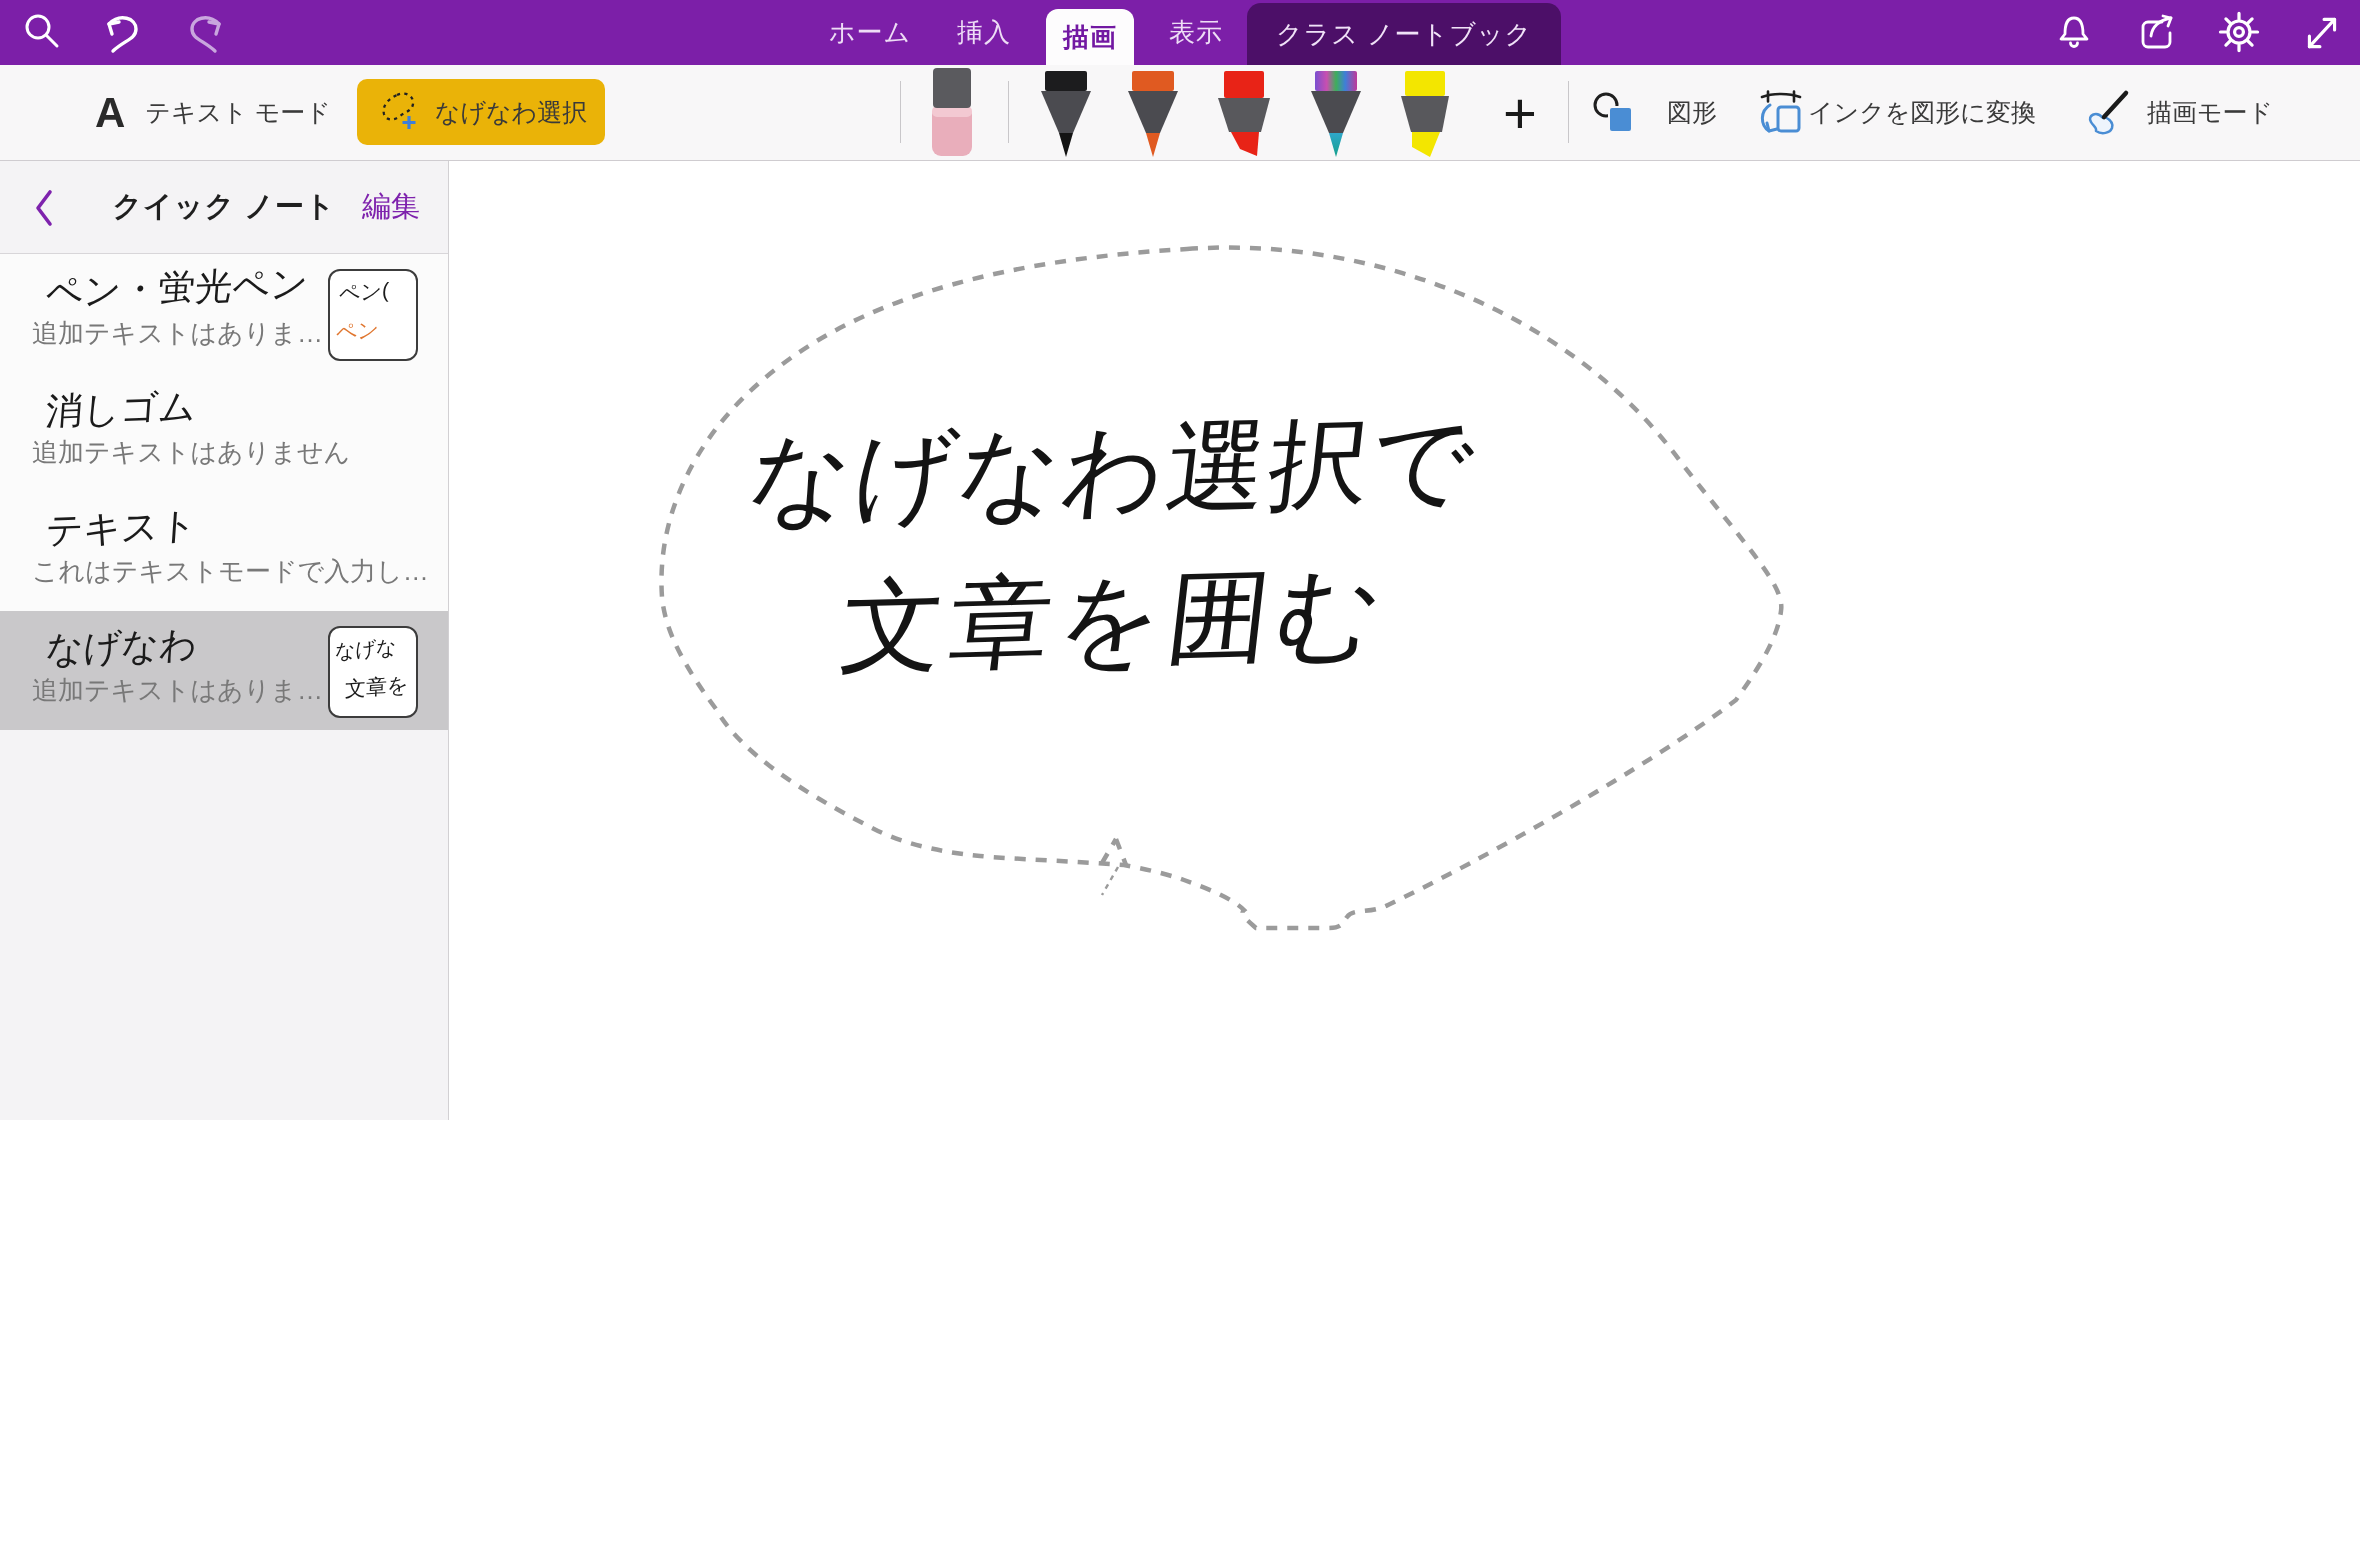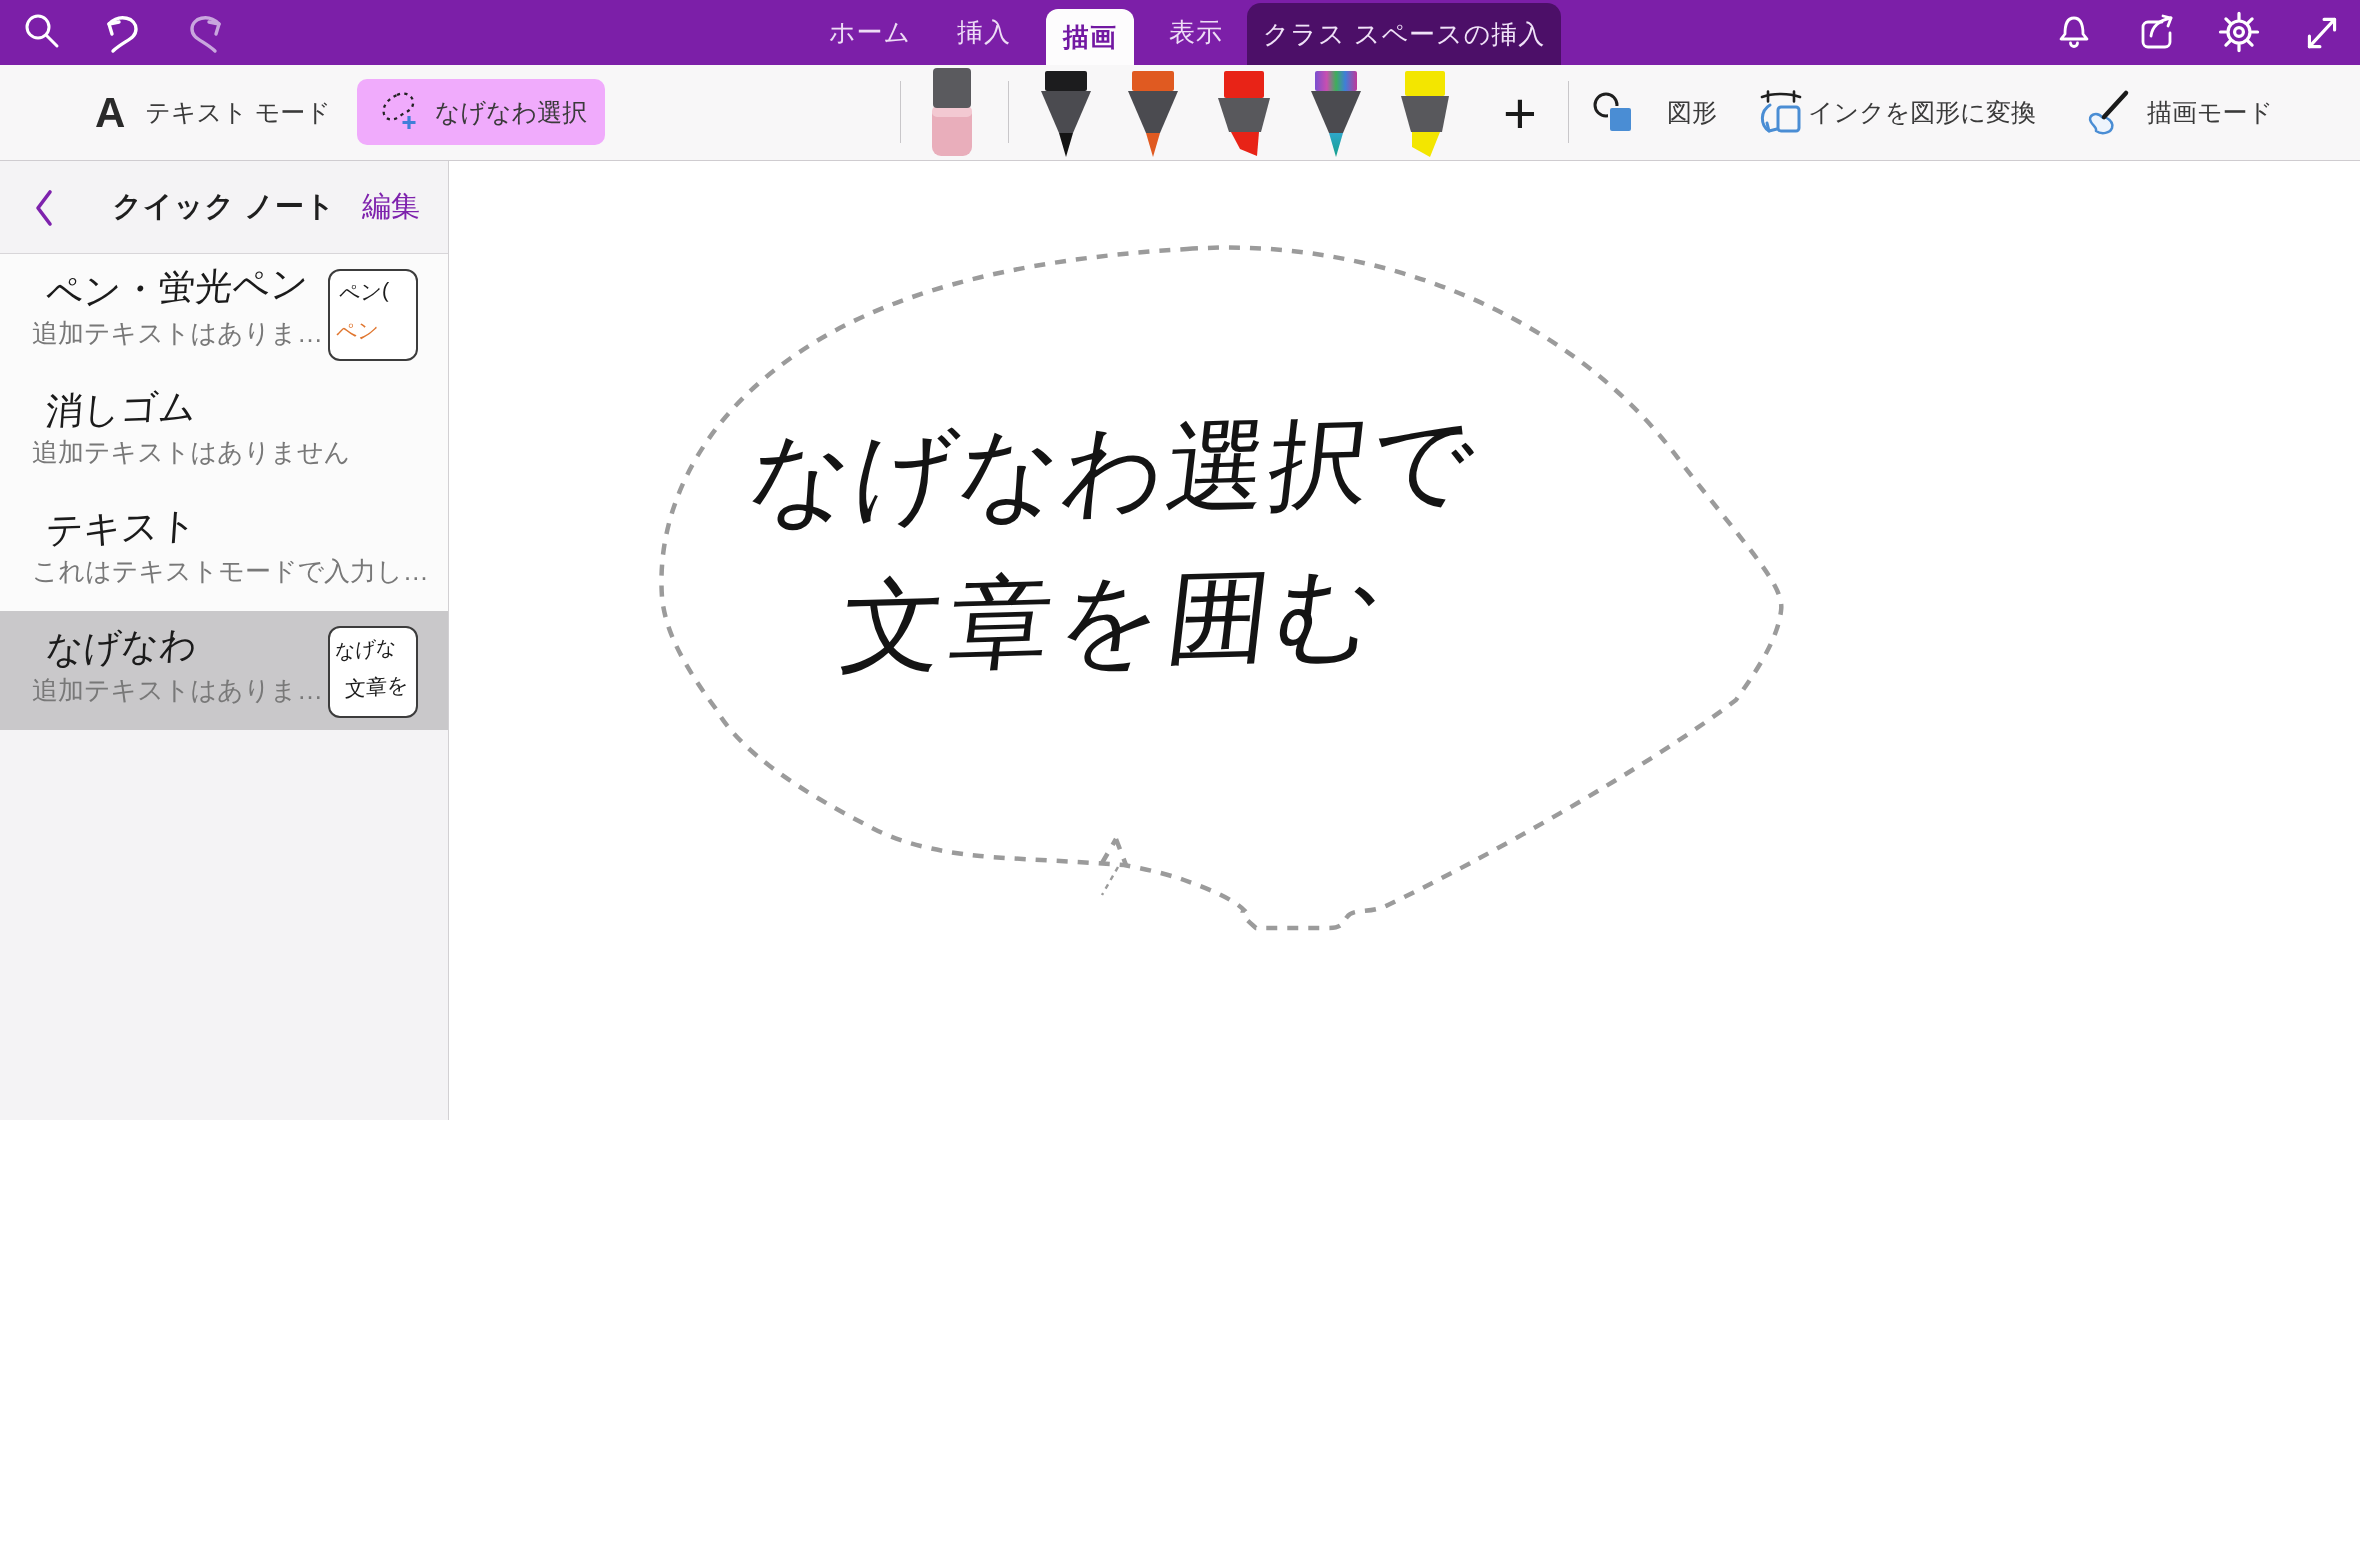--- a/index.html
+++ b/index.html
@@ -15,21 +15,21 @@
   .tab.active{top:9px;height:56px;background:#fdfcfd;border-radius:12px 12px 0 0;
               color:#7218a2;font-weight:bold;}
   .tab.class-nb{top:3px;height:62px;background:#4c0f68;border-radius:14px 14px 0 0;color:#f0e2f8;}
 
   
   .toolbar{position:absolute;left:0;top:65px;width:2360px;height:95px;background:#f8f7f8;
            border-bottom:1px solid #cfccd0;}
   .tool-group{position:absolute;top:0;height:95px;display:flex;align-items:center;gap:20px;cursor:pointer;}
   .tool-label{font-size:25px;color:#3a3a3a;white-space:nowrap;}
   .a-glyph{font-size:42px;font-weight:bold;color:#2a2a2a;line-height:1;}
-  .lasso-btn{position:absolute;left:357px;top:14px;width:248px;height:66px;background:#f0abfc;
+  .lasso-btn{position:absolute;left:357px;top:14px;width:248px;height:66px;background:#eab308;
              border-radius:10px;display:flex;align-items:center;justify-content:center;gap:14px;cursor:pointer;}
   .vdiv{position:absolute;top:16px;height:62px;width:1px;background:#c9c7ca;}
   .pen{position:absolute;top:6px;cursor:pointer;}
   .eraser{position:absolute;top:3px;cursor:pointer;}
   .add-pen{position:absolute;left:1492px;top:0;width:56px;height:95px;display:flex;align-items:center;
            justify-content:center;font-size:58px;font-weight:200;color:#1a1a1a;cursor:pointer;}
 
   
   .sidebar{position:absolute;left:0;top:161px;width:449px;height:1400px;background:#f4f3f5;
            border-right:1px solid #d2d0d3;box-sizing:border-box;}
@@ -88,21 +88,21 @@
       <svg width="46" height="46" viewBox="0 0 46 46" fill="none" stroke="#c9a6de" stroke-width="3.4" stroke-linecap="round">
         <path d="M37 14 C26 3 10 8 10 19 C10 29 21 30 33 41"></path>
         <path d="M37 14 l-10 -2 M37 14 l-3 10"></path>
       </svg>
     </div>
 
     <div class="tab" style="left:818px;width:104px">ホーム</div>
     <div class="tab" style="left:938px;width:92px">挿入</div>
     <div class="tab active" style="left:1046px;width:88px">描画</div>
     <div class="tab" style="left:1150px;width:92px">表示</div>
-    <div class="tab class-nb" style="left:1247px;width:314px">クラス スペースの挿入</div>
+    <div class="tab class-nb" style="left:1247px;width:314px">クラス ノートブック</div>
 
     <div class="tb-icon" style="left:2054px">
       <svg width="40" height="44" viewBox="0 0 40 44" fill="none" stroke="#ffffff" stroke-width="2.8" stroke-linejoin="round" stroke-linecap="round">
         <path d="M20 8 C13 8 11 14 11 24 L7 29 L33 29 L29 24 C29 14 27 8 20 8 Z"></path>
         <path d="M16.5 33 a3.5 3.5 0 0 0 7 0"></path>
       </svg>
     </div>
     <div class="tb-icon" style="left:2136px">
       <svg width="42" height="44" viewBox="0 0 42 44" fill="none" stroke="#ffffff" stroke-width="2.8" stroke-linecap="round" stroke-linejoin="round">
         <path d="M26 12 H12 a5 5 0 0 0 -5 5 v15 a5 5 0 0 0 5 5 h17 a5 5 0 0 0 5 -5 v-9"></path>

